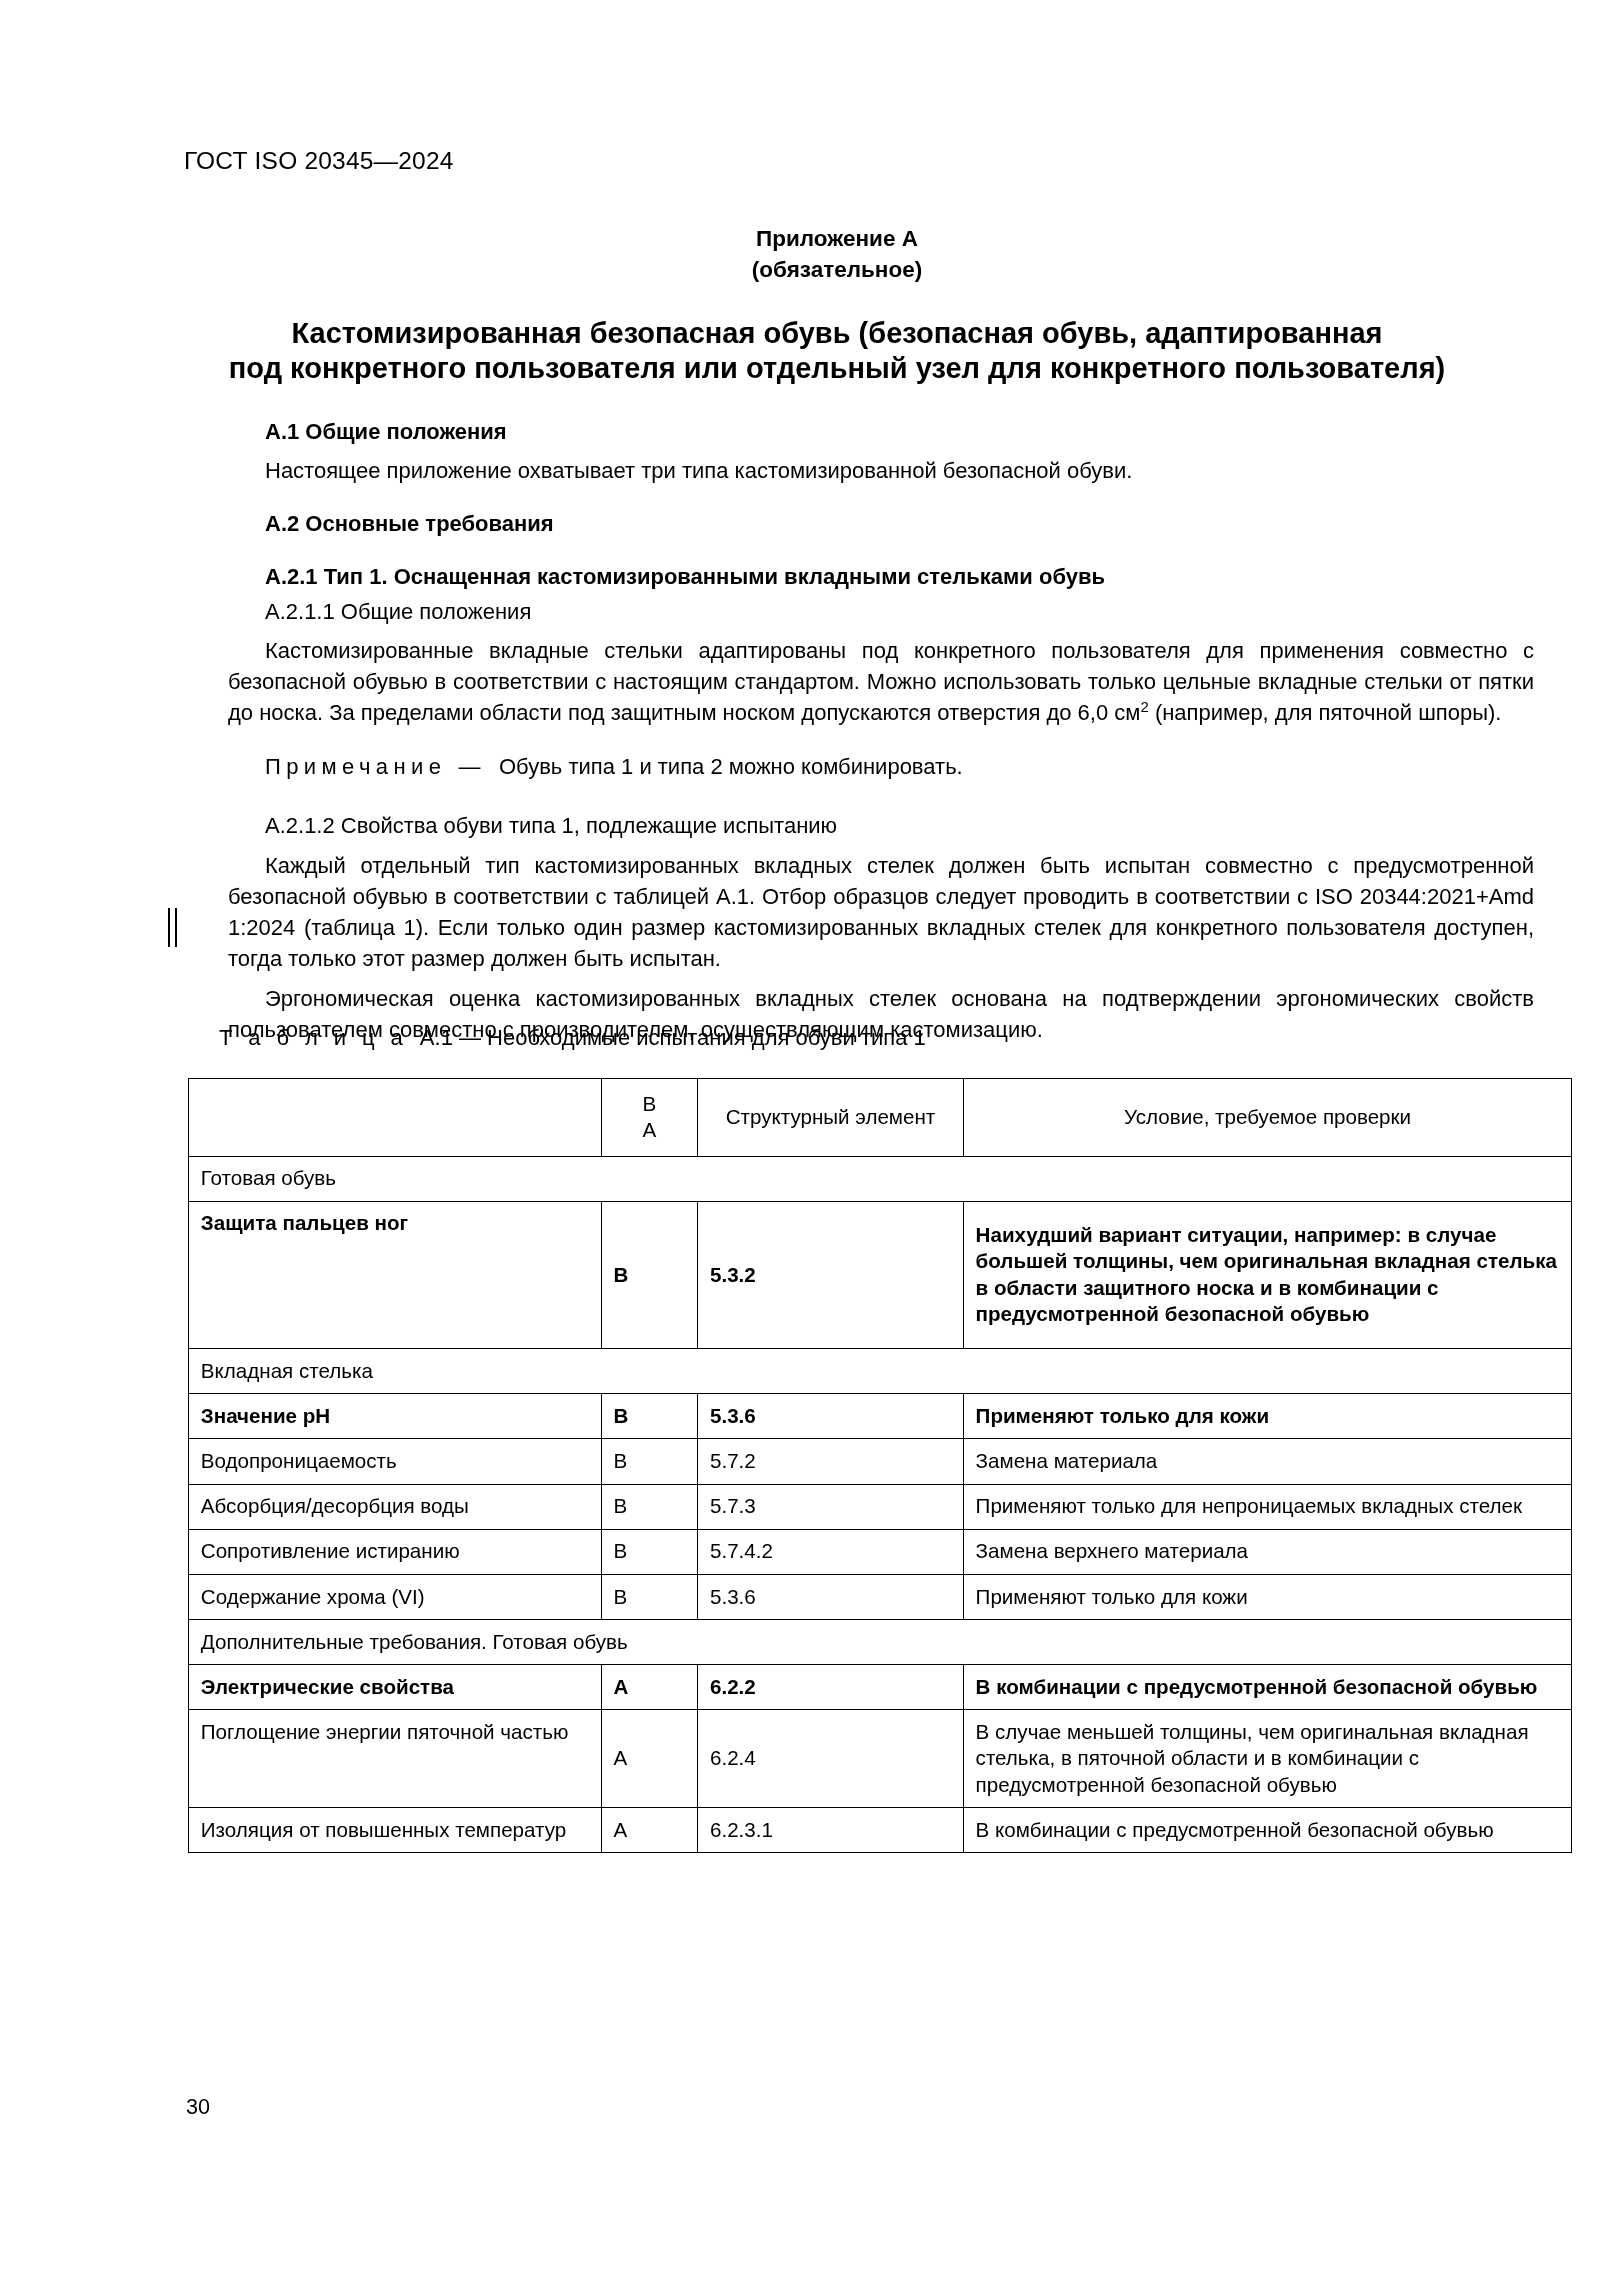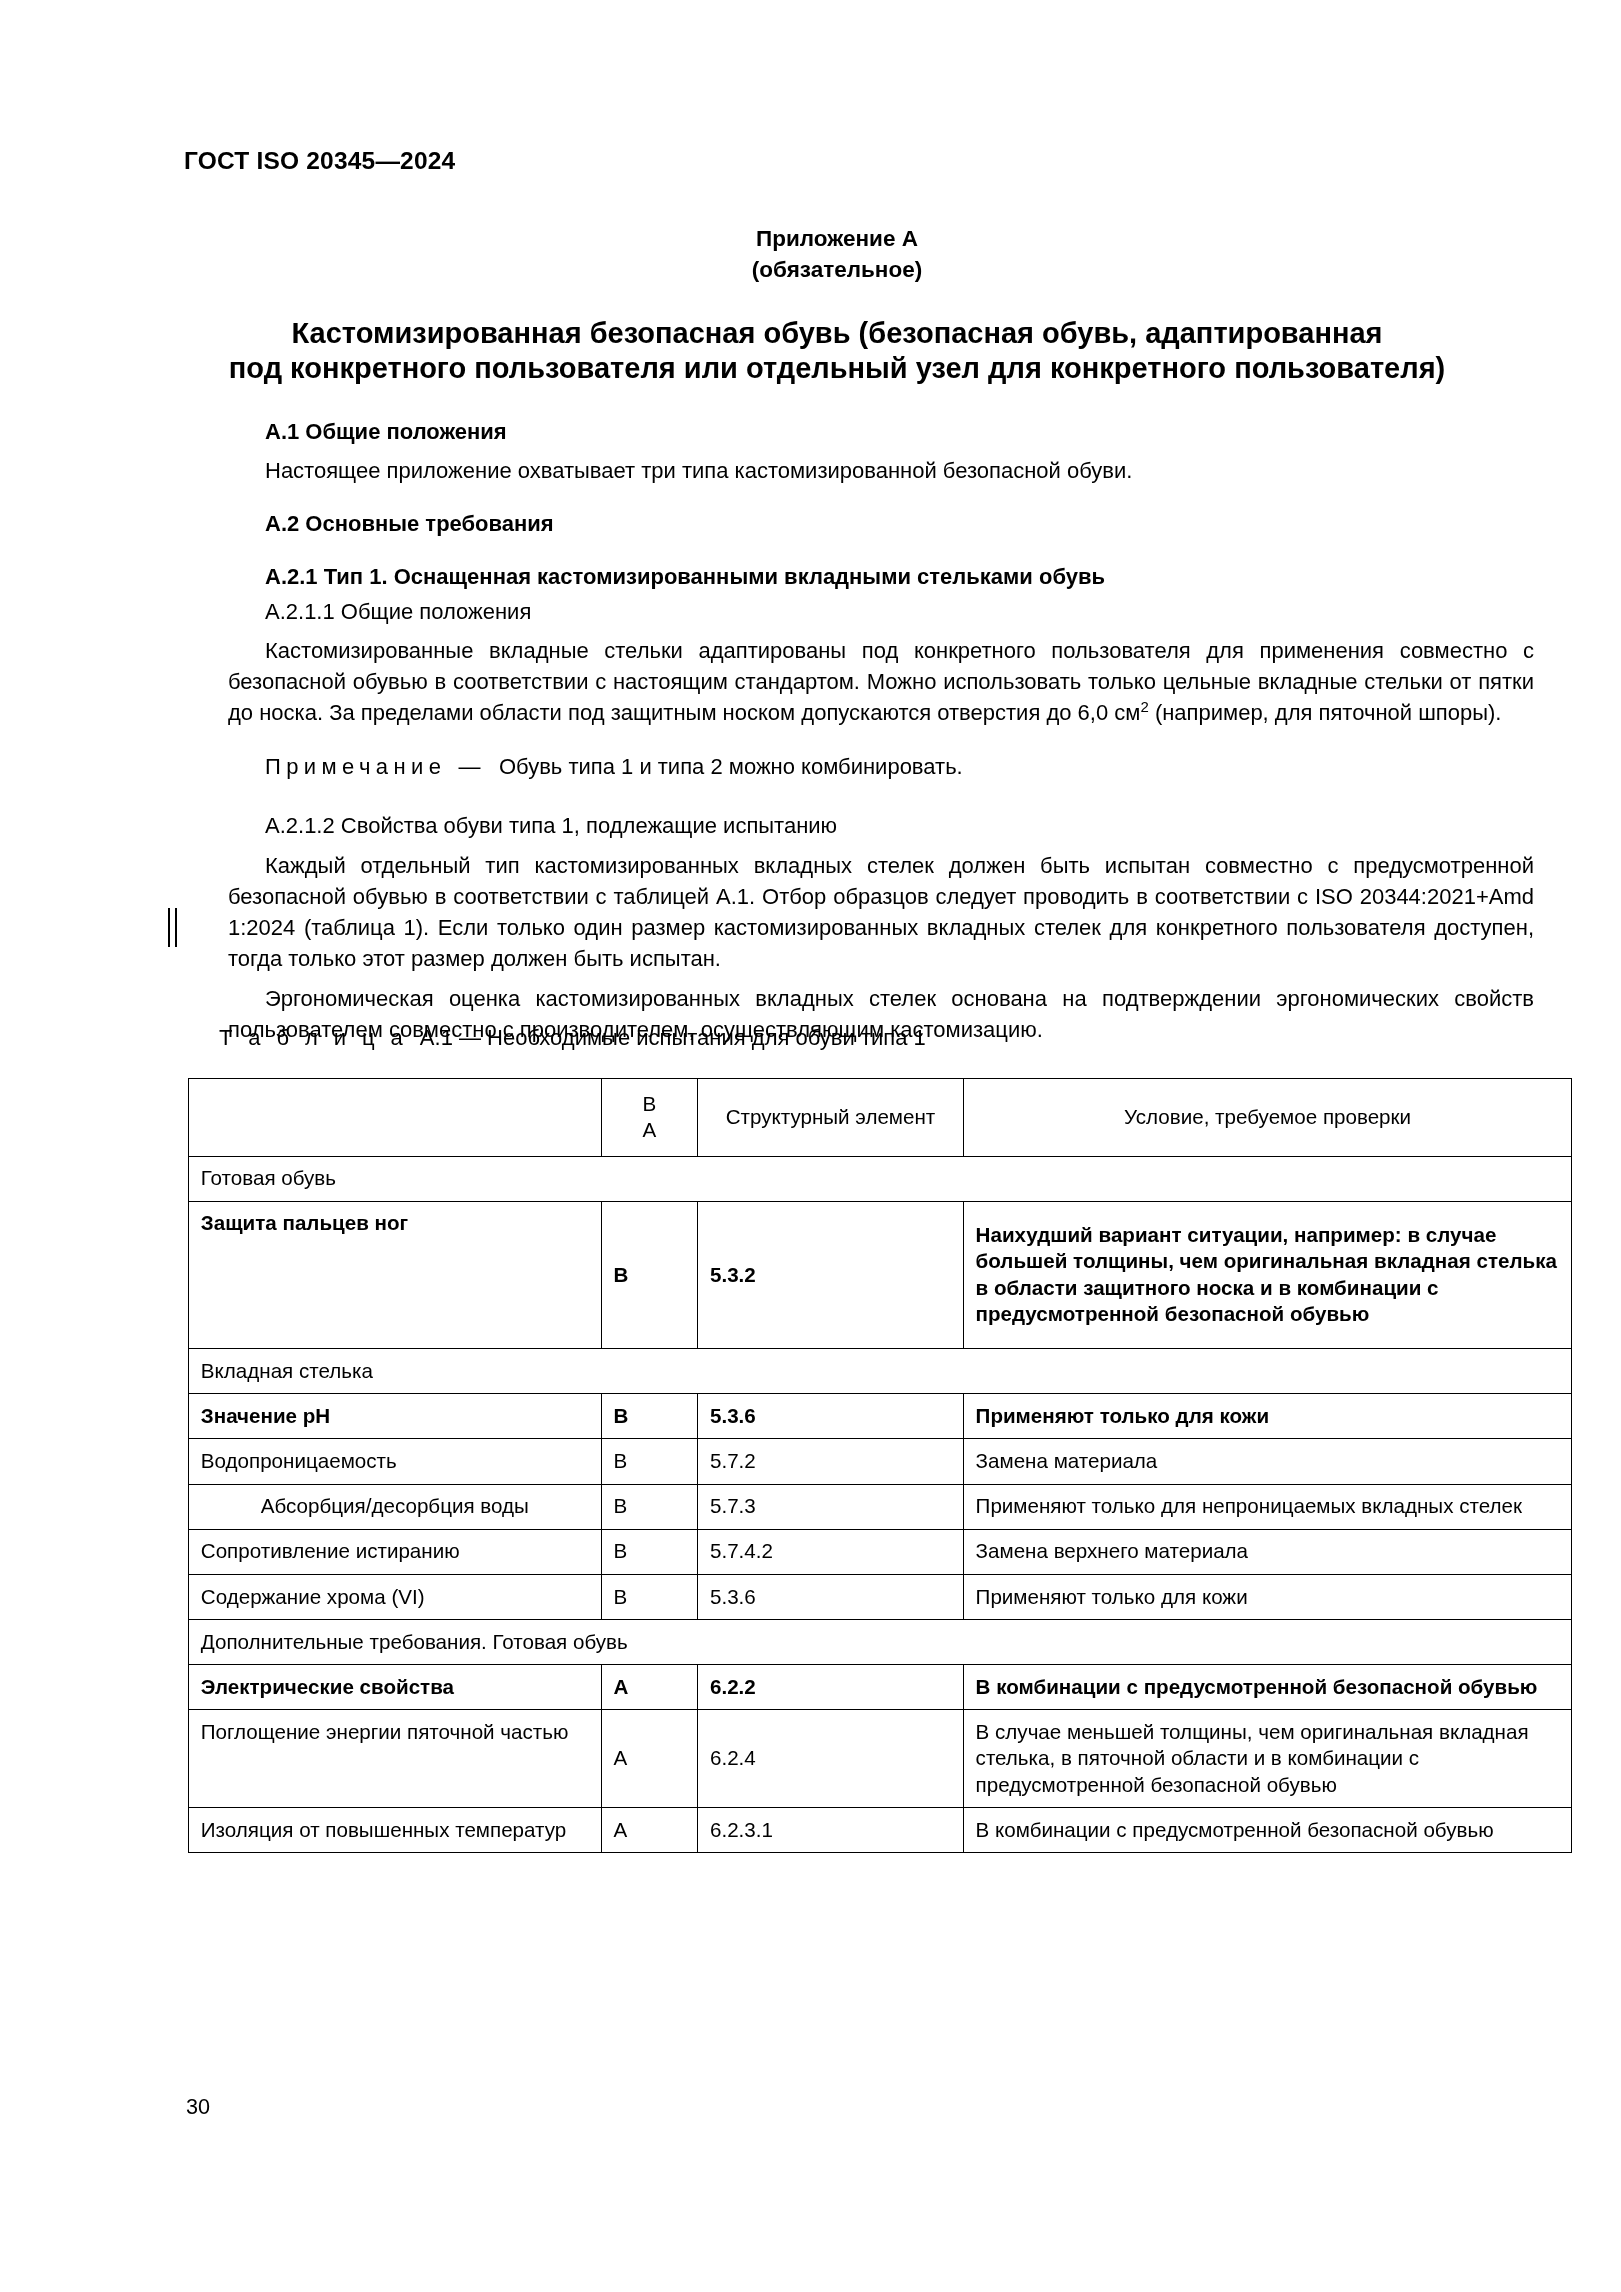--- a/index.html
+++ b/index.html
@@ -18,21 +18,21 @@
     overflow: hidden;
     box-sizing: border-box;
   }
 
   
   .doc-header {
     position: absolute;
     left: 184px;
     top: 147px;
     font-size: 24.5px;
-    font-weight: bold;
+    font-weight: normal;
     letter-spacing: 0.2px;
   }
 
   
   .annex-block {
     position: absolute;
     left: 184px;
     top: 223px;
     width: 1306px;
     text-align: center;
@@ -227,21 +227,21 @@
       </tr>
 
       <tr>
         <td class="c-name">Водопроницаемость</td>
         <td class="c-ba">В</td>
         <td class="c-elem">5.7.2</td>
         <td class="c-cond">Замена материала</td>
       </tr>
 
       <tr>
-        <td class="c-name" style="vertical-align:top;text-align:center;">Абсорбция/десорбция воды</td>
+        <td class="c-name" style="vertical-align:top;">Абсорбция/десорбция воды</td>
         <td class="c-ba">В</td>
         <td class="c-elem">5.7.3</td>
         <td class="c-cond">Применяют только для непроницаемых вкладных стелек</td>
       </tr>
 
       <tr>
         <td class="c-name">Сопротивление истиранию</td>
         <td class="c-ba">В</td>
         <td class="c-elem">5.7.4.2</td>
         <td class="c-cond">Замена верхнего материала</td>

